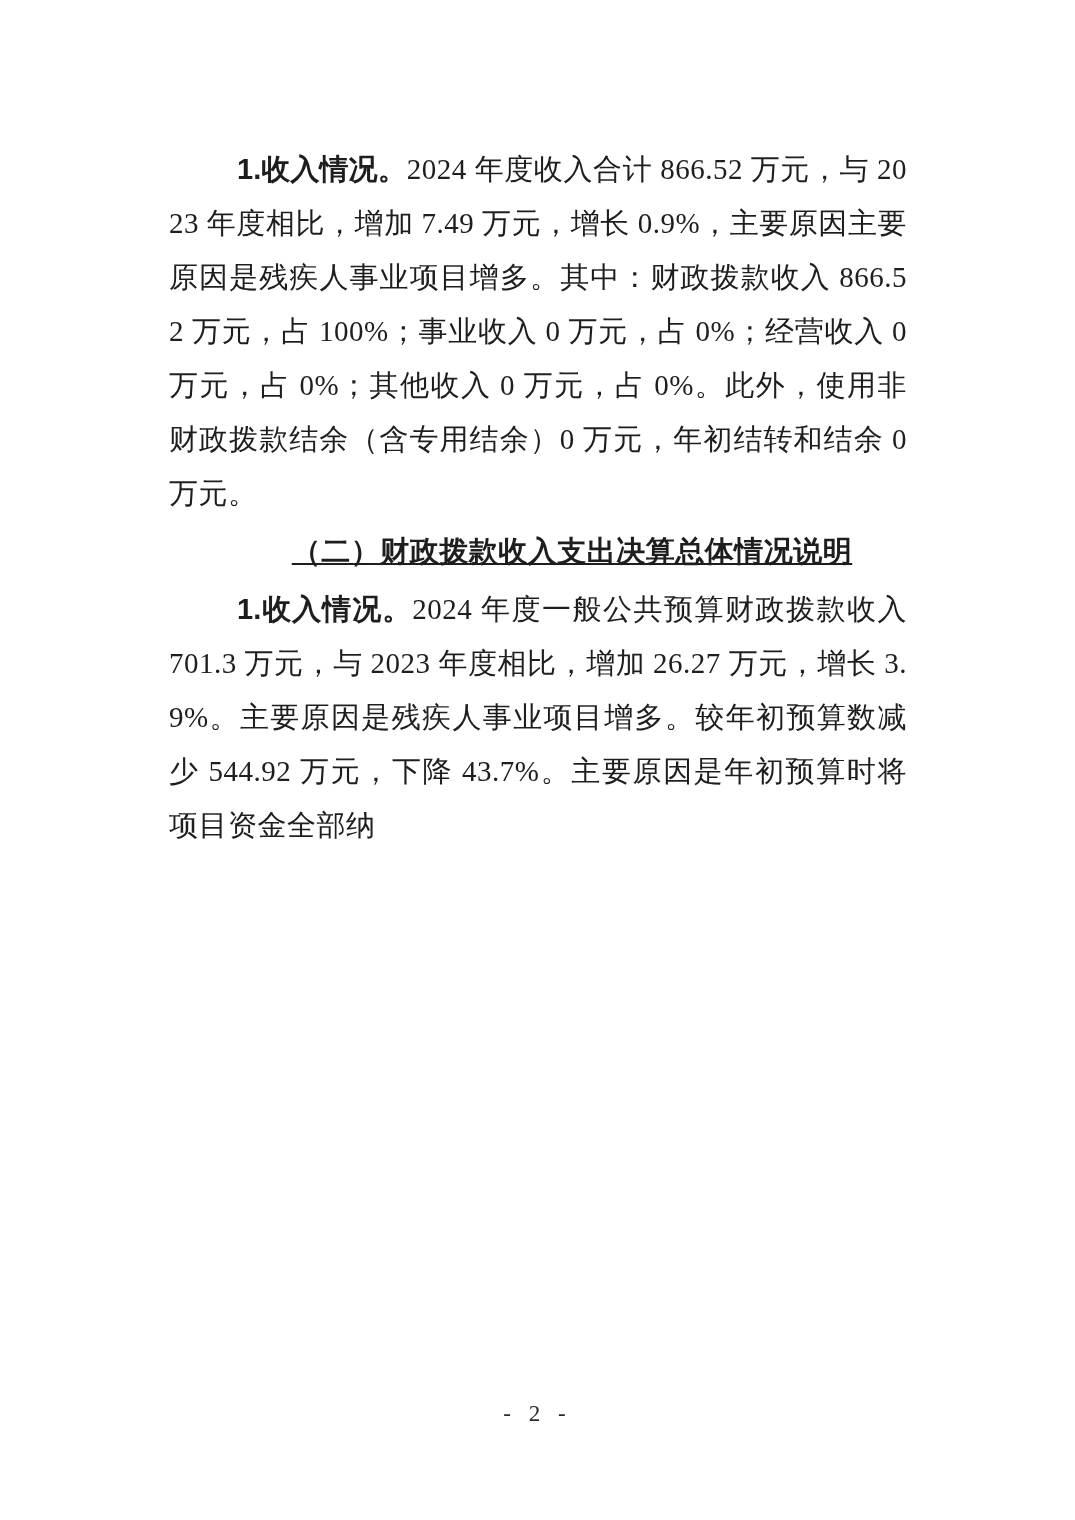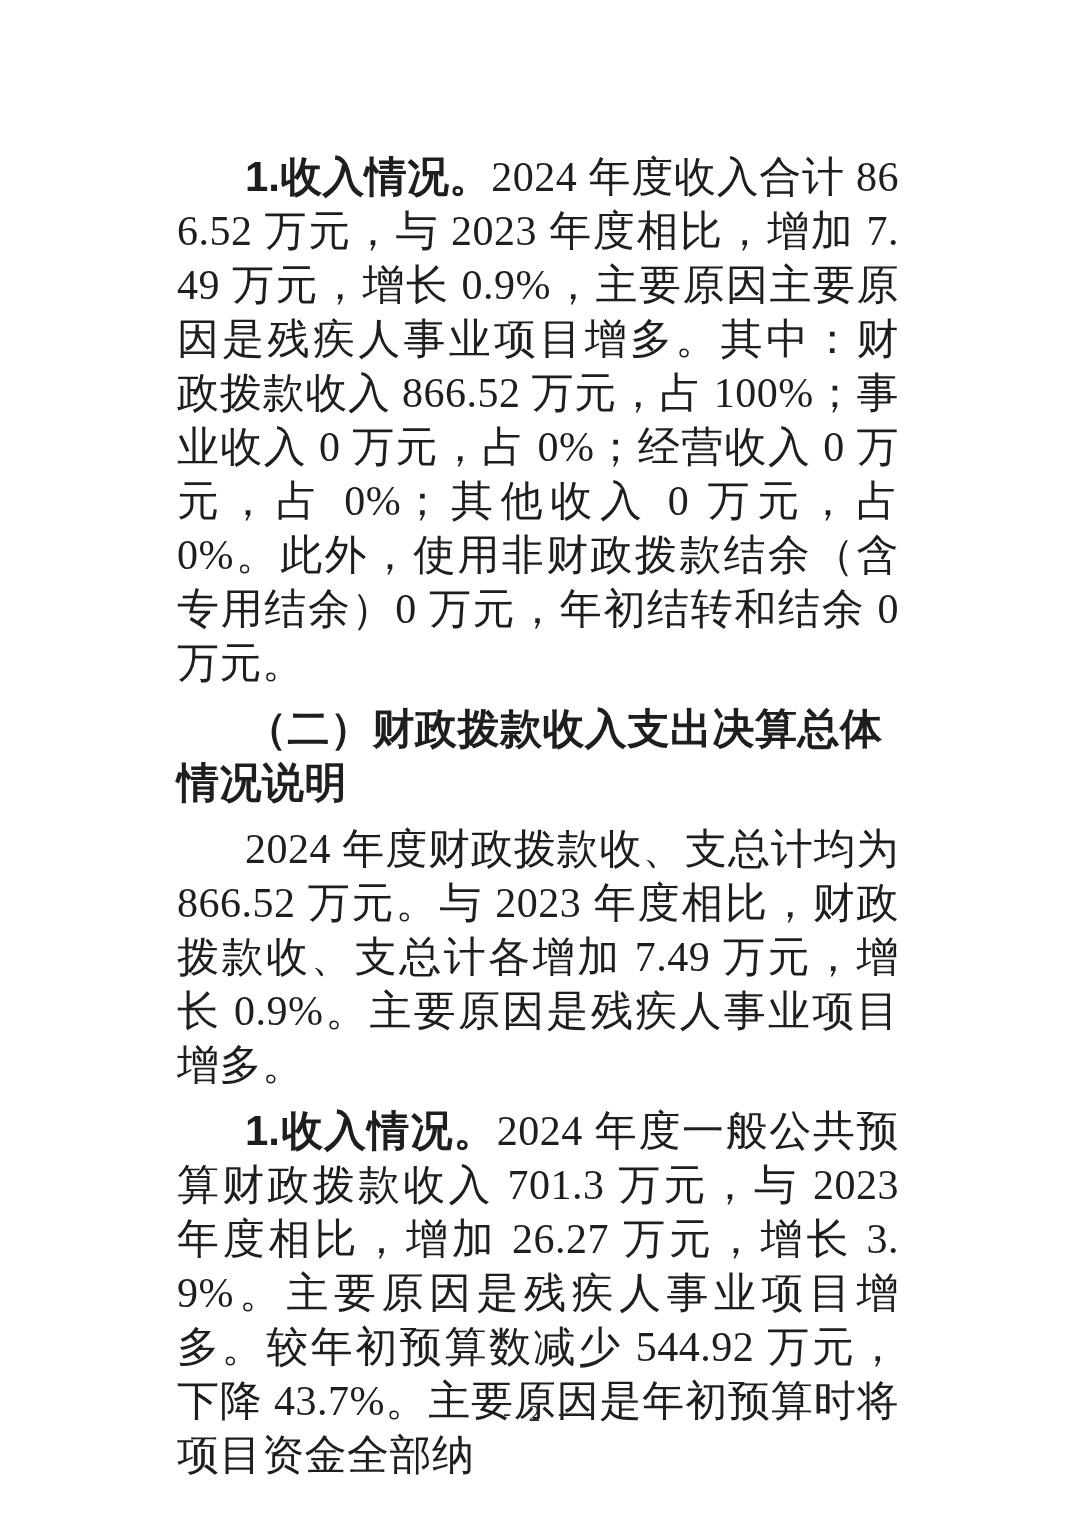--- a/index.html
+++ b/index.html
@@ -16,32 +16,33 @@
     font-family: "Liberation Serif", "DejaVu Serif", serif;
     color: #1e1e1e;
   }
   .textblock {
     position: absolute;
     left: 165px;
     top: 138px;
     width: 746px;
   }
   .textblock p {
-    margin: 12px;
-    font-size: 42px;
+    margin: 4px;
+    font-size: 29px;
     line-height: 54px;
     text-align: justify;
     text-justify: inter-ideograph;
     text-indent: 68px; 
     letter-spacing: 0.5px;
     word-break: break-all;
   }
   p.heading {
     font-weight: 700;
-    text-align: left;
+    text-align: center;
+    text-decoration: underline;
   }
   .lead {
     font-weight: 700;
     font-family: "Liberation Sans", "DejaVu Sans", sans-serif;
     letter-spacing: 0;
   }
   .page-number {
     position: absolute;
     top: 1398px;
     left: 0;
@@ -58,21 +59,20 @@
 
 <div class="page">
   <div class="textblock">
 
     <p><b class="lead">1.收入情况。</b><span>2024 年度收入合计 866.52 万元，与 2023 年度相比，增加 7.49 万元，增长 0.9%，主要原因主要原因是残疾人事业项目增多。其中：财政拨款收入 866.52 万元，占 100%；事业收入 0 万元，占 0%；经营收入 0 万元，占 0%；其他收入 0 万元，占 0%。此外，使用非财政拨款结余（含专用结余）0 万元，年初结转和结余 0 万元。</span></p>
 
 
 
     <p class="heading">（二）财政拨款收入支出决算总体情况说明</p>
 
-    <p>2024 年度财政拨款收、支总计均为 866.52 万元。与 2023 年度相比，财政拨款收、支总计各增加 7.49 万元，增长 0.9%。主要原因是残疾人事业项目增多。</p>
 
 
     <p><b class="lead">1.收入情况。</b><span>2024 年度一般公共预算财政拨款收入 701.3 万元，与 2023 年度相比，增加 26.27 万元，增长 3.9%。主要原因是残疾人事业项目增多。较年初预算数减少 544.92 万元，下降 43.7%。主要原因是年初预算时将项目资金全部纳</span></p>
 
   </div>
 
   <div class="page-number">- 2 -</div>
 </div>
 
 </body></html>

